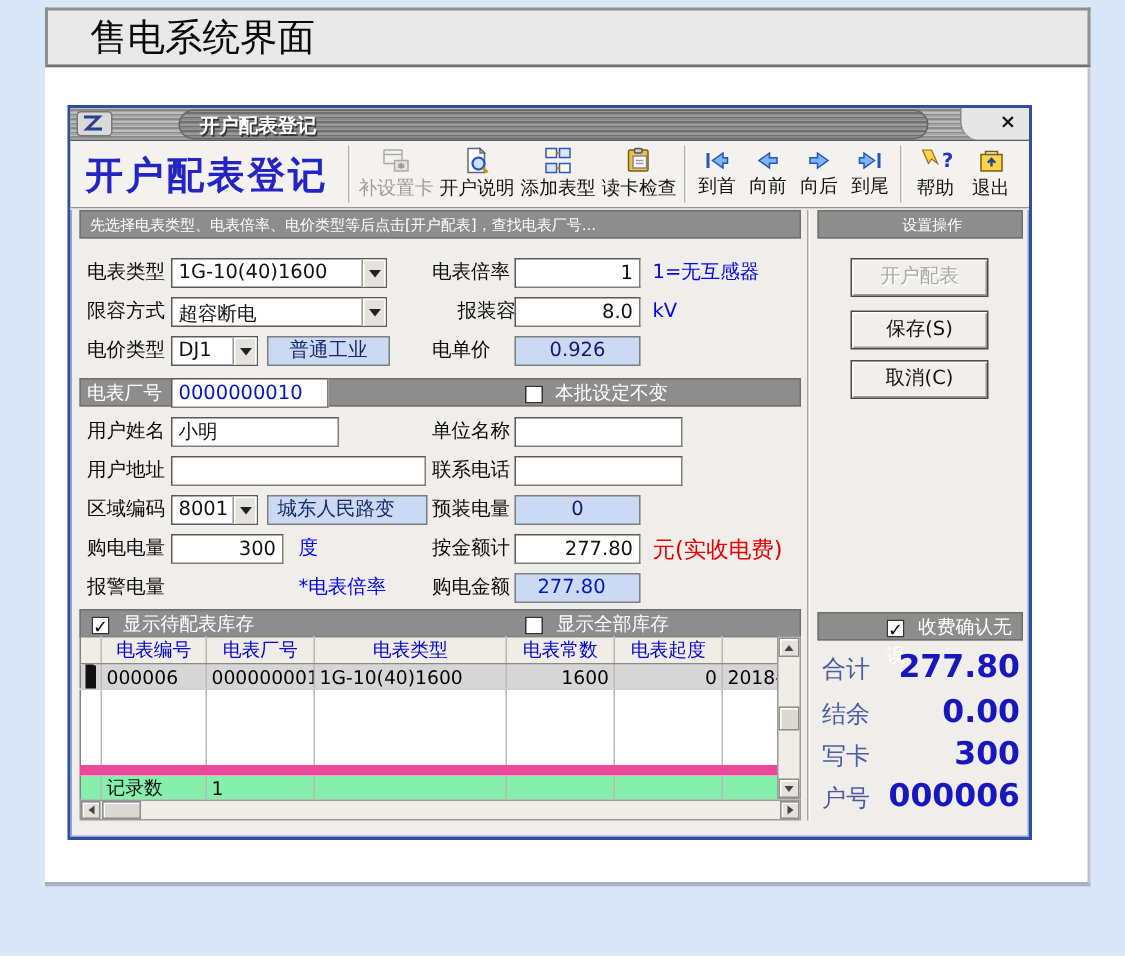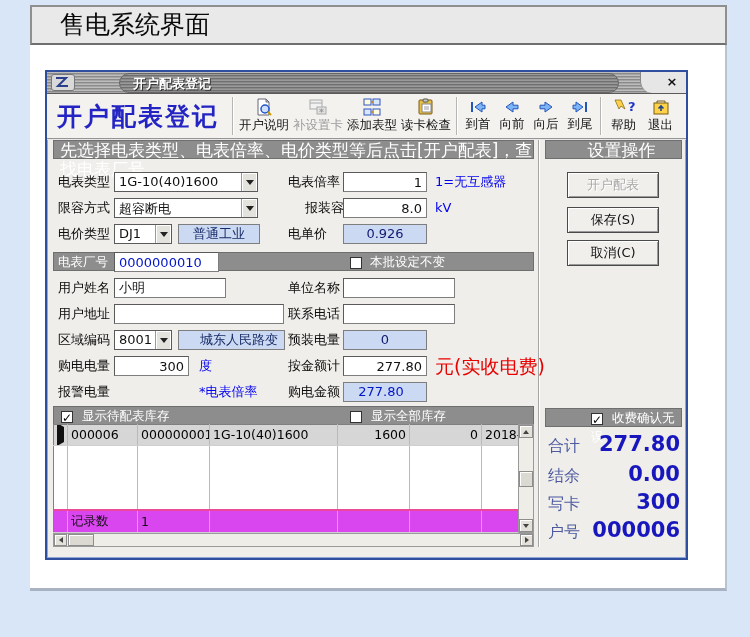--- a/index.html
+++ b/index.html
@@ -68,21 +68,21 @@
     flex:0 0 auto; width:54px; height:42px; display:flex; flex-direction:column;
     align-items:center; justify-content:center; gap:1px; font-size:12.5px; color:#111;
   }
   .tb-btn.nav { width:34px; }
   .tb-btn.sm  { width:37px; }
   .tb-btn.disabled { color:#9c9c9c; }
   .tb-btn svg { display:block; }
   
   .bar {
     position:absolute; height:19px; background:#8d8d8d; color:#fff;
-    font-size:17px; line-height:19px; border:1px solid #6f6f6f;
+    font-size:10px; line-height:19px; border:1px solid #6f6f6f;
   }
   .bar.center { text-align:center;padding-left:16px; }
   
   .lab { position:absolute; height:20px; line-height:20px; font-size:13px; color:#0a0a0a; }
   .inp {
     position:absolute; height:20px; border:1px solid #7e7e7e;
     border-top-color:#5a5a5a; border-left-color:#5a5a5a;
     background:#fff; font-family:"DejaVu Sans",sans-serif; font-size:13px; color:#111; padding:0 4px;
   }
   .inp.num { text-align:right; }
@@ -94,39 +94,39 @@
   .ro.num { text-align:center; }
   .combo { position:absolute; height:20px; border:1px solid #5a5a5a; background:#fff; }
   .combo .txt { position:absolute; left:4px; top:1px; font-size:13px; color:#111; white-space:nowrap; }
   .combo .btn {
     position:absolute; right:0; top:0; width:16px; height:18px; background:#e4e2dd;
     border-left:1px solid #999; box-shadow:-1px 0 0 #fff inset,1px 1px 0 #fff inset;
     display:flex; align-items:center; justify-content:center;
   }
   .tri-down { width:0; height:0; border-left:4px solid transparent; border-right:4px solid transparent; border-top:5px solid #222; }
   .hintB { position:absolute; height:20px; line-height:20px; font-size:13px; color:#0000ee; }
-  .hintR { position:absolute; height:20px; line-height:20px; font-size:19px; color:#e80000; }
+  .hintR { position:absolute; height:20px; line-height:20px; font-size:15px; color:#e80000; }
   
   .cb { display:inline-block; width:12px; height:12px; background:#fff; border:1px solid #333; position:relative; vertical-align:middle; }
   .cb.on::after { content:"✓"; position:absolute; left:0px; top:-3px; font-size:12px; font-weight:bold; color:#000; }
   .cbrow { position:absolute; height:19px; line-height:19px; color:#fff; font-size:12.5px; }
   
   .grid {
     position:absolute; left:6px; top:352px; width:465px; height:109px;
     background:#fff; border:1px solid #808080; border-collapse:collapse; table-layout:fixed;
   }
   .grid td {
     border-right:1px solid #b9b9b9; border-bottom:1px solid #cfcfcf;
     font-size:12.5px; padding:0 3px; overflow:hidden; white-space:nowrap;
   }
   .grid tr.hdr td { background:#efede6; color:#0000cc; text-align:center; border-bottom:1px solid #8a8a8a; height:17px; }
   .grid tr.data td { background:#d6d6d6; color:#000; height:17px; }
   .grid tr.data td.num { text-align:right; }
   .grid tr.fill td { background:#fff; height:54px; }
-  .grid tr.foot td { background:#d946ef; height:17px; border-top:2px solid #ec4899; }
+  .grid tr.foot td { background:#86efac; height:17px; border-top:7px solid #ec4899; }
   .marker { width:0; height:0; border-top:4px solid transparent; border-bottom:4px solid transparent; border-left:7px solid #111; margin:0 auto; }
   
   .vscroll {
     position:absolute; left:471px; top:352px; width:16px; height:109px;
     background:#efede8; border:1px solid #9a9a9a;
   }
   .hscroll {
     position:absolute; left:6px; top:461px; width:481px; height:14px;
     background:#efede8; border:1px solid #9a9a9a;
   }
@@ -164,42 +164,42 @@
       <div class="title-pill"></div>
       <div class="title-text" style="left:86px;">开户配表登记</div>
       <div class="title-cap"></div>
       <div class="close-x">×</div>
     </div>
 
     <div class="toolbar">
       <div class="app-title">开户配表登记</div>
       <div class="tb-sep"></div>
 
+      <div class="tb-btn disabled">
+        <span>
+            <svg width="18" height="18" viewBox="0 0 18 18">
+              <rect x="1" y="2" width="12" height="9" fill="#f2f2f2" stroke="#aaa"></rect>
+              <line x1="1" y1="5" x2="13" y2="5" stroke="#aaa"></line>
+              <rect x="8" y="9" width="9" height="7" fill="#e2e2e2" stroke="#aaa"></rect>
+              <path d="M12.5 10.5v4M10.5 11.5l4 2M14.5 11.5l-4 2" stroke="#999"></path>
+            </svg>
+          </span>
+        <span>补设置卡</span>
+      </div>
+
       <div class="tb-btn">
         <span>
             <svg width="18" height="18" viewBox="0 0 18 18">
               <path d="M3 1h8l3 3v13H3z" fill="#fff" stroke="#667"></path>
               <path d="M11 1l3 3h-3z" fill="#dde" stroke="#667"></path>
               <circle cx="10" cy="11" r="4" fill="#cfe0ff" stroke="#2255cc" stroke-width="1.5"></circle>
               <line x1="13" y1="14" x2="16" y2="17" stroke="#cc9900" stroke-width="2"></line>
             </svg>
           </span>
         <span>开户说明</span>
-      </div>
-
-      <div class="tb-btn disabled">
-        <span>
-            <svg width="18" height="18" viewBox="0 0 18 18">
-              <rect x="1" y="2" width="12" height="9" fill="#f2f2f2" stroke="#aaa"></rect>
-              <line x1="1" y1="5" x2="13" y2="5" stroke="#aaa"></line>
-              <rect x="8" y="9" width="9" height="7" fill="#e2e2e2" stroke="#aaa"></rect>
-              <path d="M12.5 10.5v4M10.5 11.5l4 2M14.5 11.5l-4 2" stroke="#999"></path>
-            </svg>
-          </span>
-        <span>补设置卡</span>
       </div>
 
       <div class="tb-btn">
         <span>
             <svg width="18" height="18" viewBox="0 0 18 18">
               <rect x="1" y="1" width="7" height="6" fill="#fffbe0" stroke="#3355bb"></rect>
               <rect x="10" y="1" width="7" height="6" fill="#d8e6ff" stroke="#3355bb"></rect>
               <rect x="1" y="11" width="7" height="6" fill="#d8e6ff" stroke="#3355bb"></rect>
               <rect x="10" y="11" width="7" height="6" fill="#fffbe0" stroke="#3355bb"></rect>
               <path d="M8 4h2M8 14h2" stroke="#cc8800" stroke-width="1.5"></path>
@@ -335,21 +335,21 @@
     <div class="lab" style="left:241px; top:232px;">联系电话</div>
     <input class="inp" style="left: 296px; top: 232px; width: 112px;">
 
     <div class="lab" style="left:11px; top:258px;">区域编码</div>
     <div class="combo" style="left:67px; top:258px; width:58px;">
       <span class="txt">8001</span>
       <span class="btn">
           <span class="tri-down"></span>
         </span>
     </div>
-    <div class="ro" style="left:131px; top:258px; width:107px; color:#152a66;text-align:right;">城东人民路变</div>
+    <div class="ro" style="left:131px; top:258px; width:107px; color:#152a66;">城东人民路变</div>
     <div class="lab" style="left:241px; top:258px;">预装电量</div>
     <div class="ro num" style="left:296px; top:258px; width:84px;">0</div>
 
     <div class="lab" style="left:11px; top:284px;">购电电量</div>
     <input class="inp num" style="left: 67px; top: 284px; width: 75px;" value="300">
     <div class="hintB" style="left:152px; top:284px;">度</div>
     <div class="lab" style="left:241px; top:284px;">按金额计</div>
     <input class="inp num" style="left: 296px; top: 284px; width: 84px;" value="277.80">
     <div class="hintR" style="left:388px; top:284px;">元(实收电费)</div>
 
@@ -373,20 +373,29 @@
       <colgroup>
         <col style="width:14px">
           <col style="width:70px">
           <col style="width:72px">
           <col style="width:128px">
           <col style="width:72px">
           <col style="width:72px">
           <col style="width:37px">
       </colgroup>
       <tbody>
+          <tr class="hdr">
+        <td></td>
+        <td>电表编号</td>
+        <td>电表厂号</td>
+        <td>电表类型</td>
+        <td>电表常数</td>
+        <td>电表起度</td>
+        <td></td>
+      </tr>
       <tr class="data">
         <td><span class="marker"></span></td>
         <td>000006</td>
         <td>0000000010</td>
         <td>1G-10(40)1600</td>
         <td class="num">1600</td>
         <td class="num">0</td>
         <td>2018-</td>
       </tr>
       <tr class="fill">

